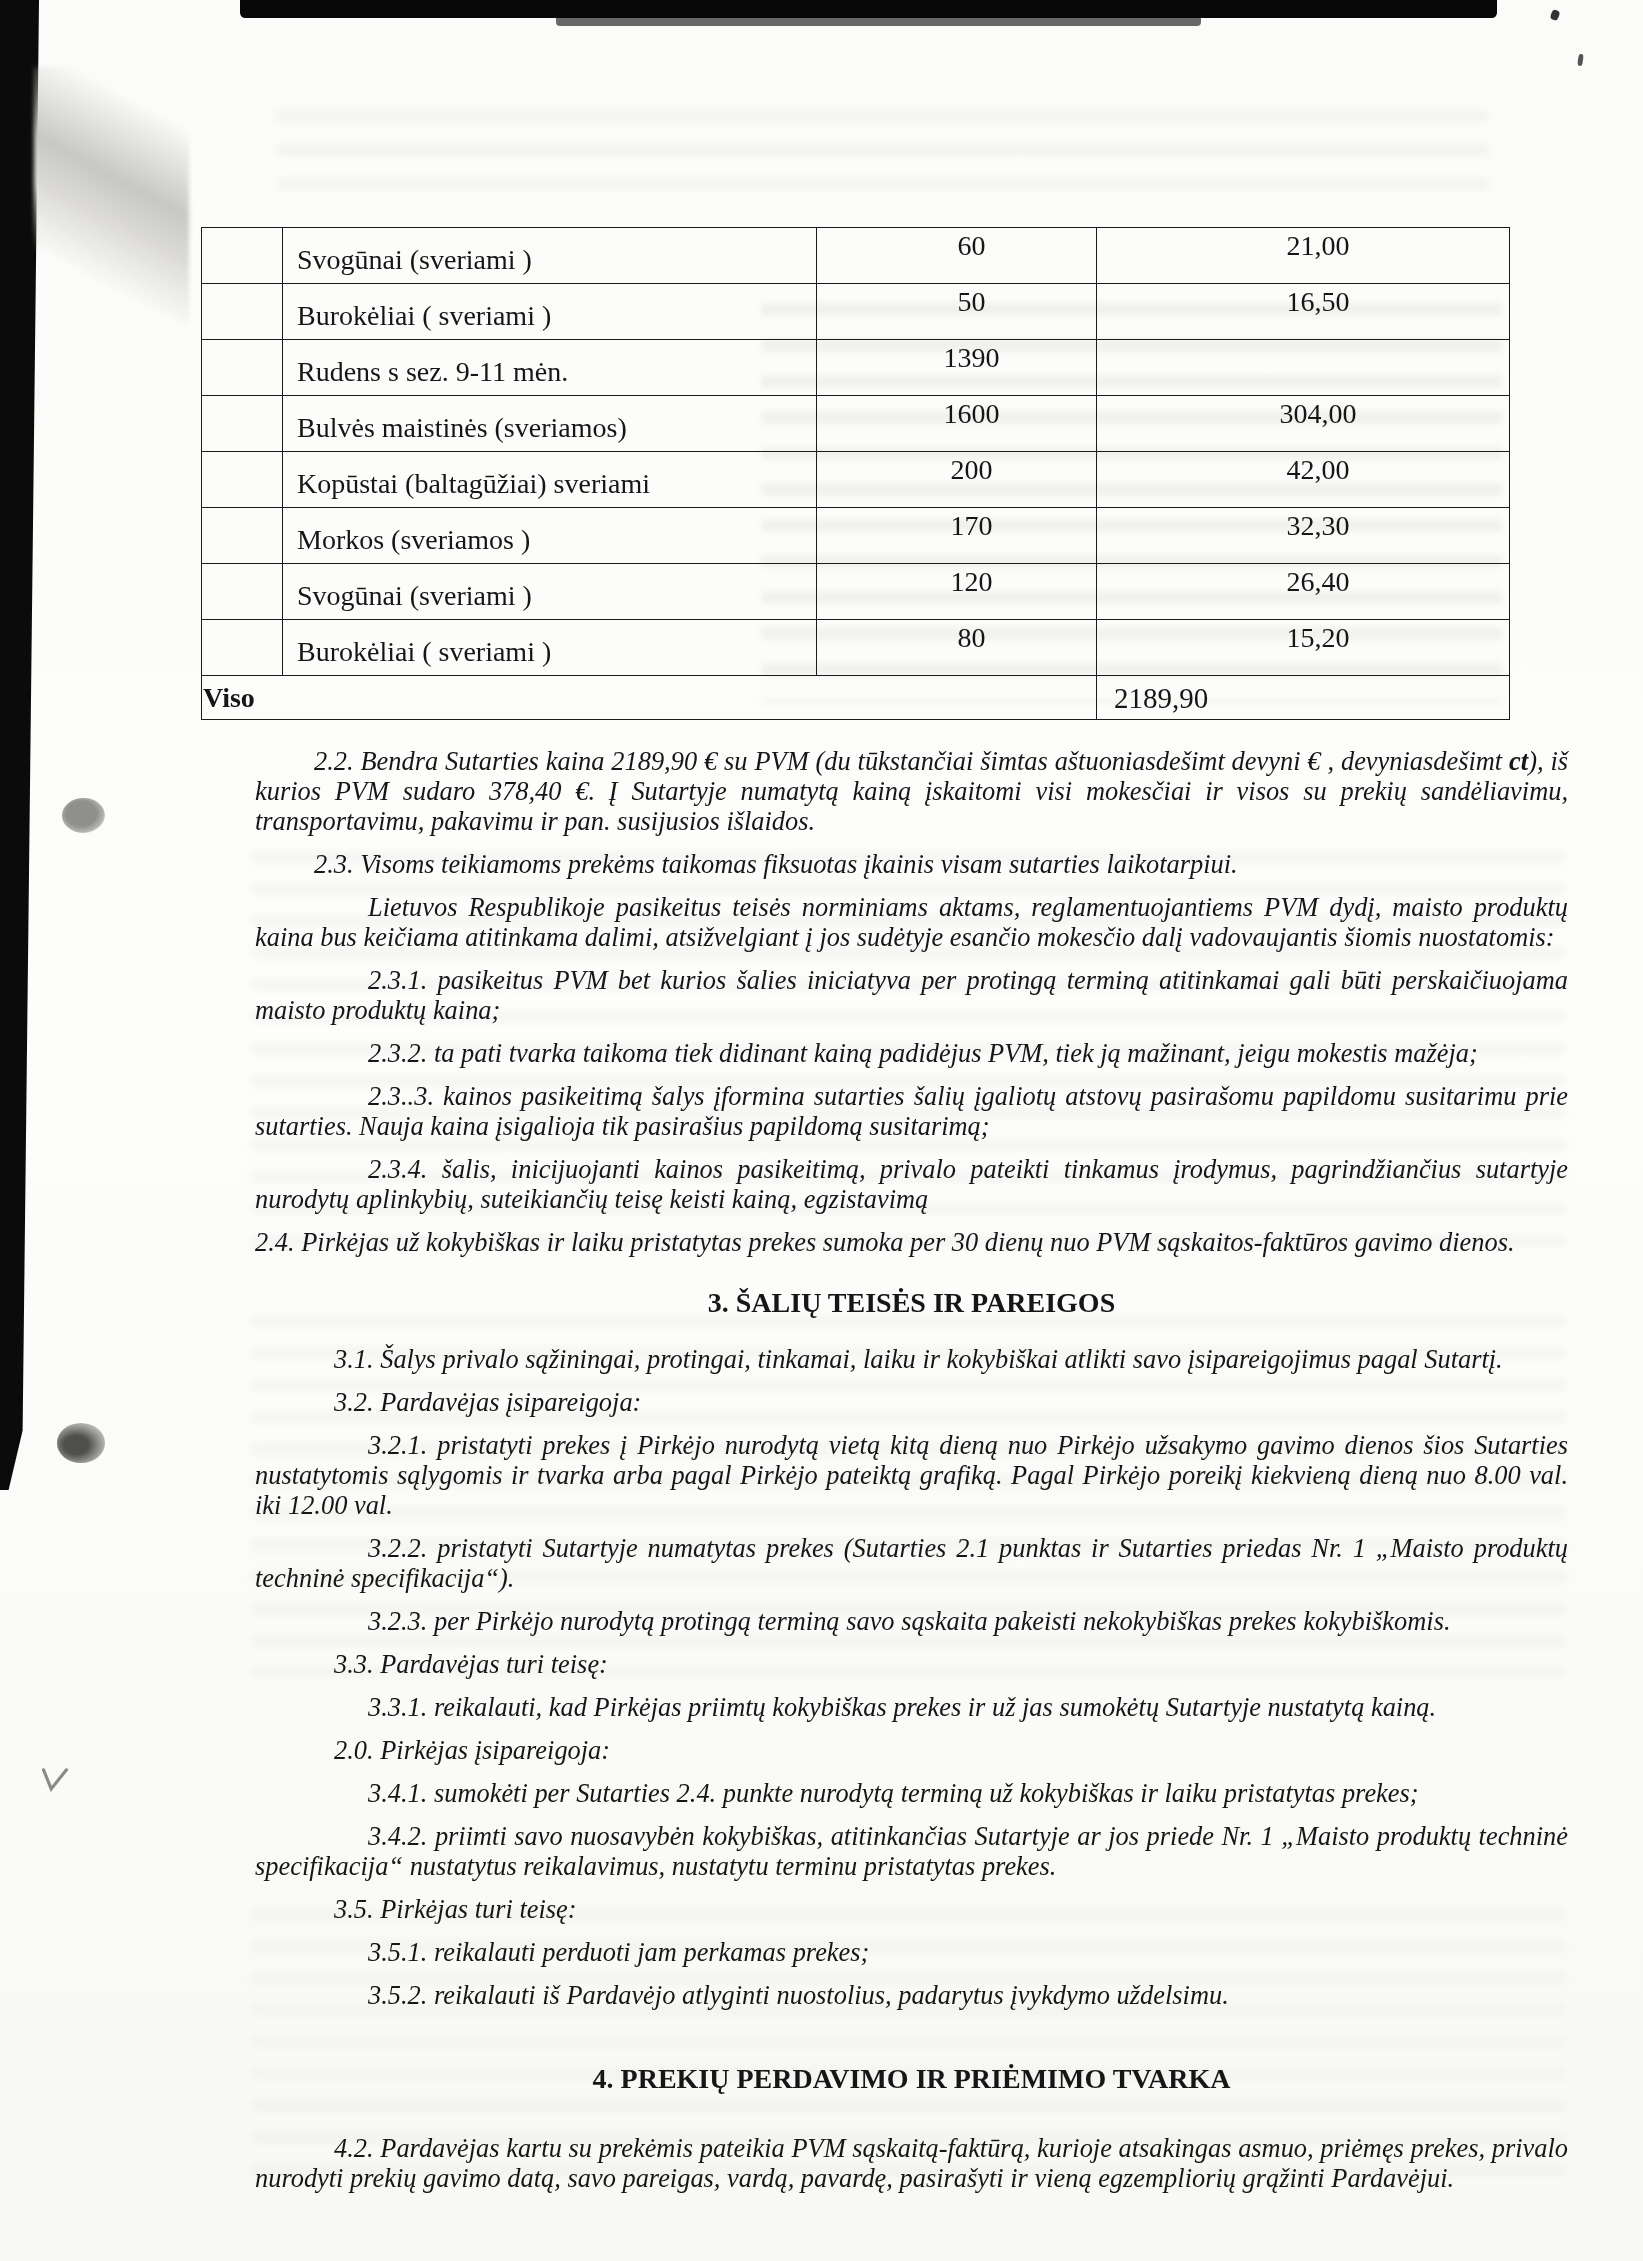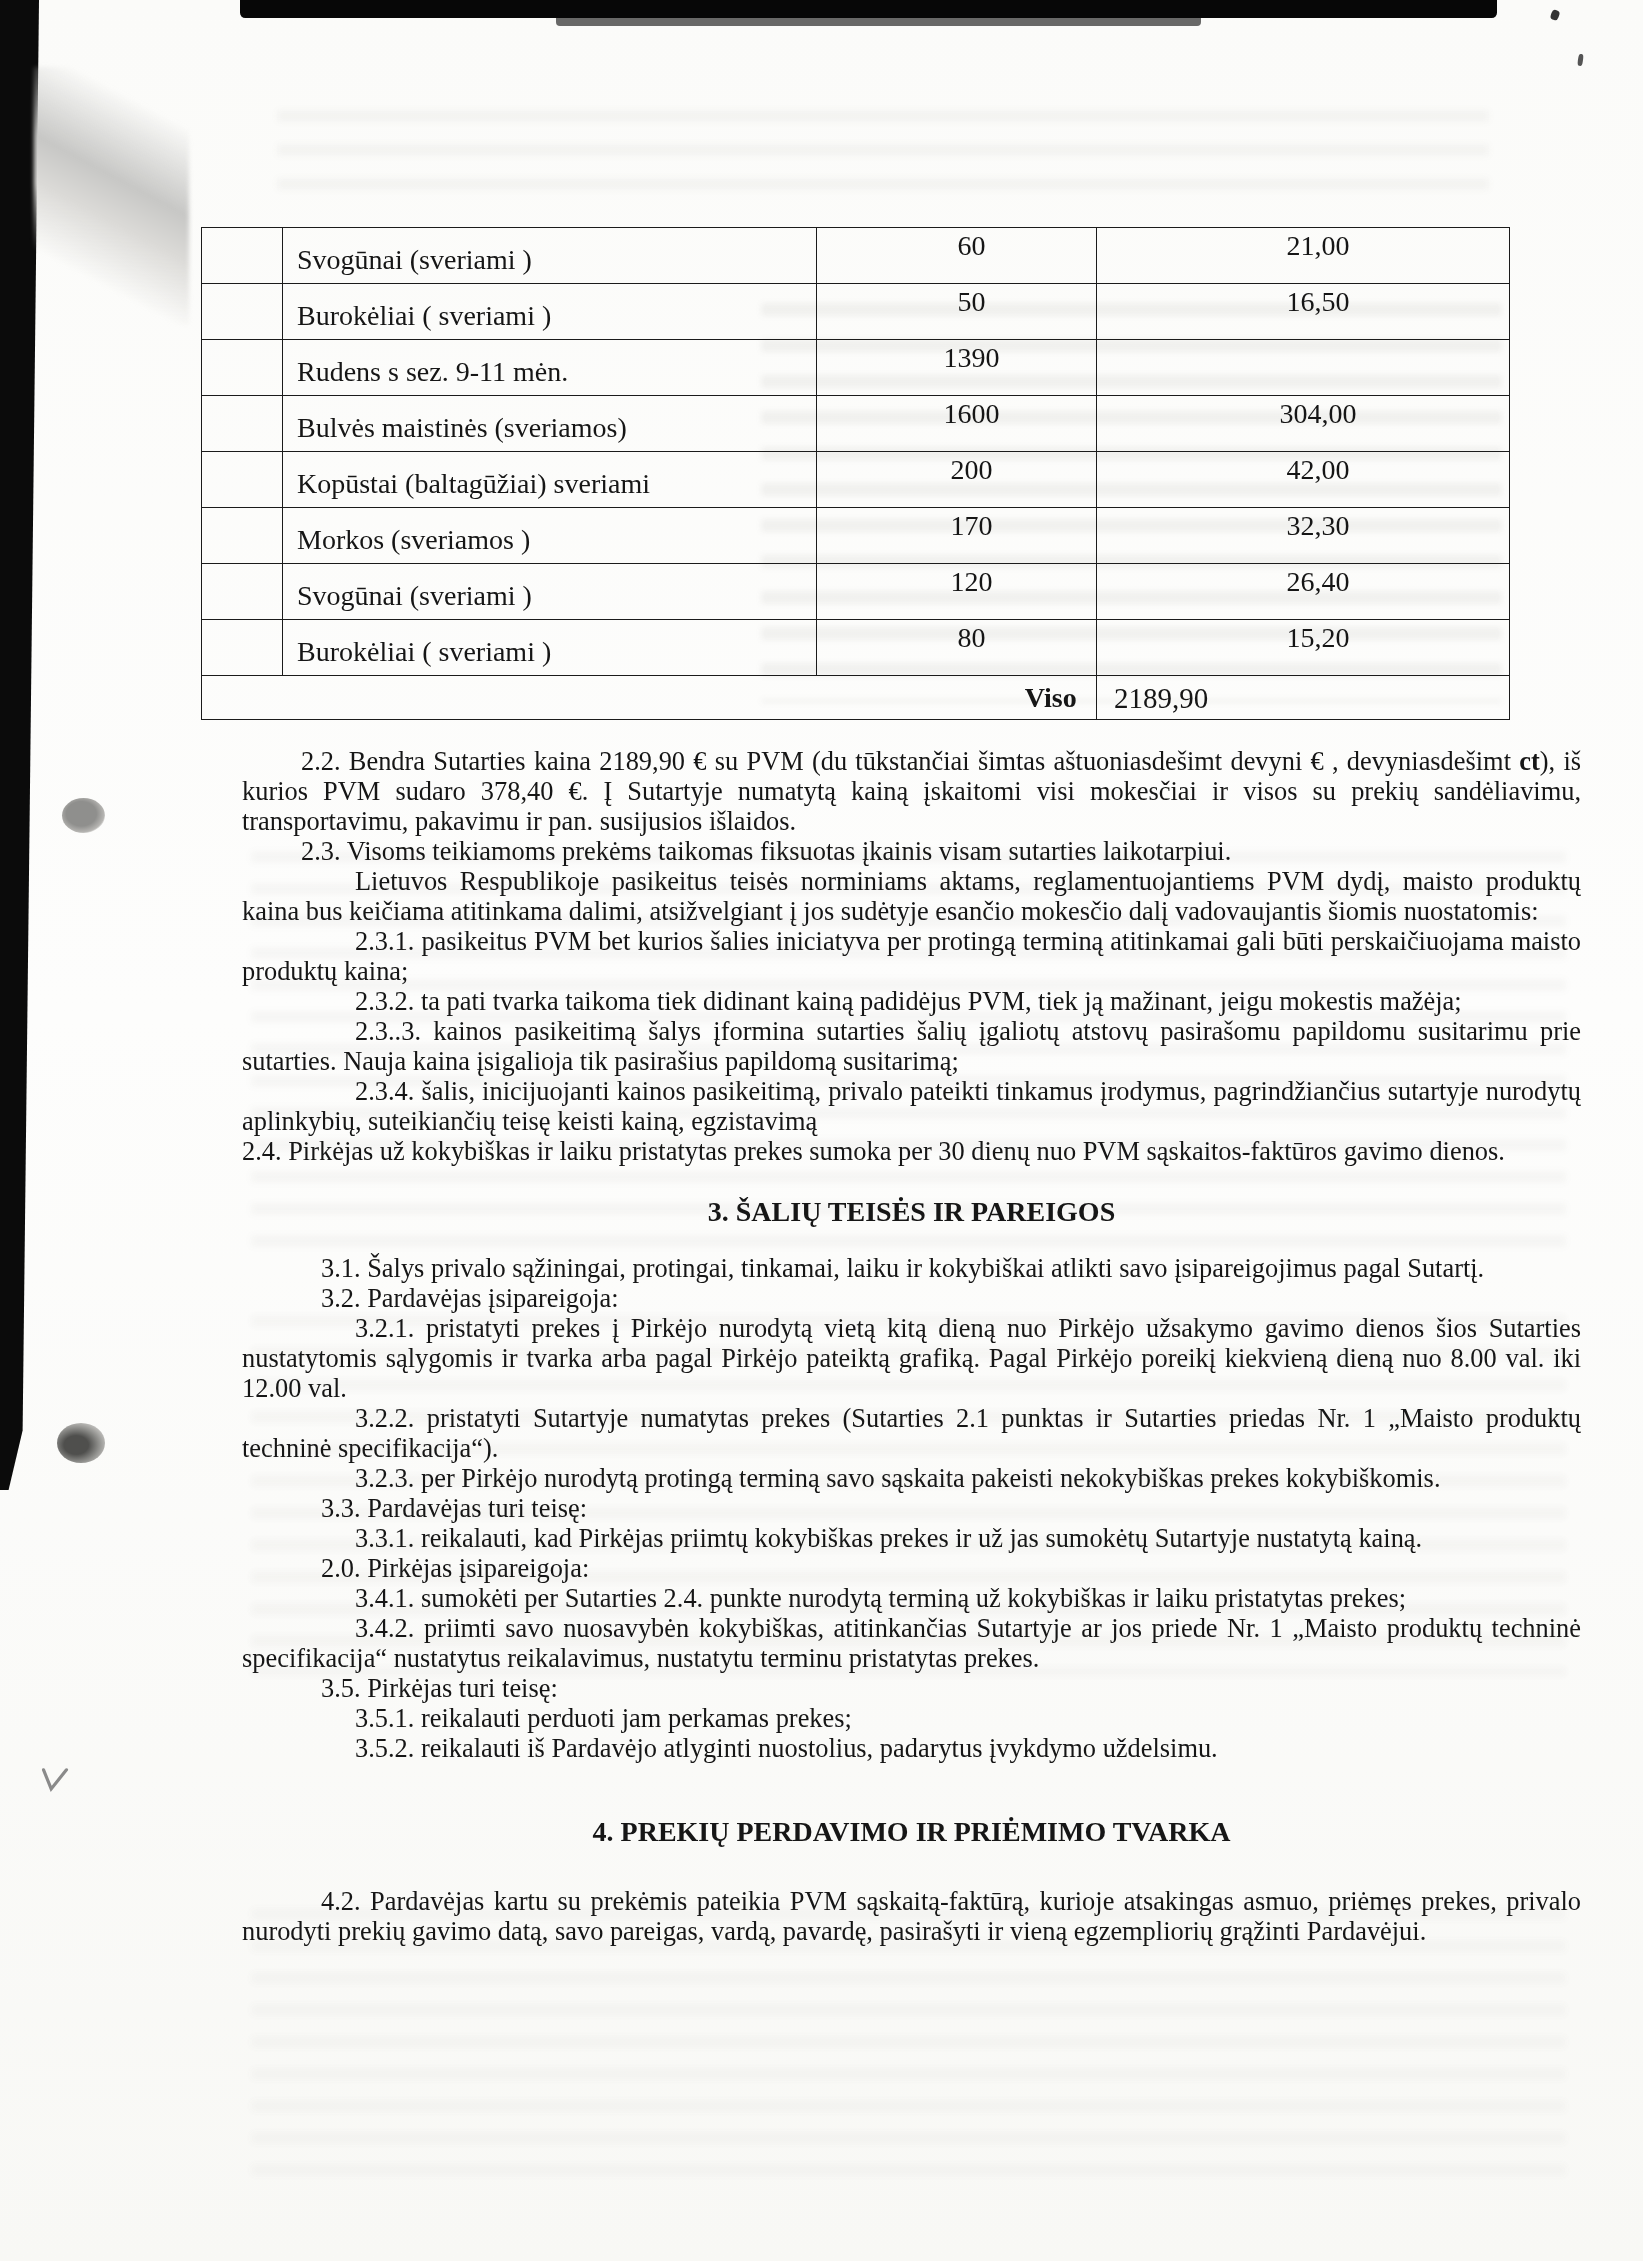--- a/index.html
+++ b/index.html
@@ -23,25 +23,25 @@
   .products {
     border-collapse: collapse; table-layout: fixed;
     width: 1307px; margin-left: -41px; font-size: 28px;
   }
   .products td { border: 1.9px solid #1b1b1b; overflow: hidden; }
   .c0 { width: 81px; } .c1 { width: 534px; } .c2 { width: 280px; } .c3 { width: 413px; }
   .prow { height: 56px; }
   td.name  { vertical-align: bottom; padding: 0 7.7px 7.7px 14px; }
   td.qty, td.amt { vertical-align: top; text-align: center; padding-top: 2.6px; padding-left: 31px; }
   .trow { height: 44px; }
-  td.viso { text-align: right; font-weight: 700; padding-right: 19.3px; vertical-align: middle; }
+  td.viso { font-weight: 700; padding-right: 19.3px; vertical-align: middle; }
   td.viso-val { font-weight: 400; text-align: left; padding-left: 17px; vertical-align: middle; font-size: 29px; }
 
   
-  .para { margin: 0; text-align: justify; }
+  .para { margin: 13px; text-align: justify; font-style: italic; }
   .ind-1 { text-indent: 59px; }
   .ind-2 { text-indent: 113px; }
   .ind-s { text-indent: 79px; }
   .mt-first { margin-top: 26px; }
   .heading { font-weight: 700; text-align: center; font-size: 28px; margin: 31px 0 26px; text-indent: 0; }
   .heading.h4 { margin: 54px 0 39px; }
   .blank-underline {
     display: inline-block; min-width: 122px; text-align: center;
     border-bottom: 1.9px solid #161616; text-indent: 0; line-height: 26px;
   }

